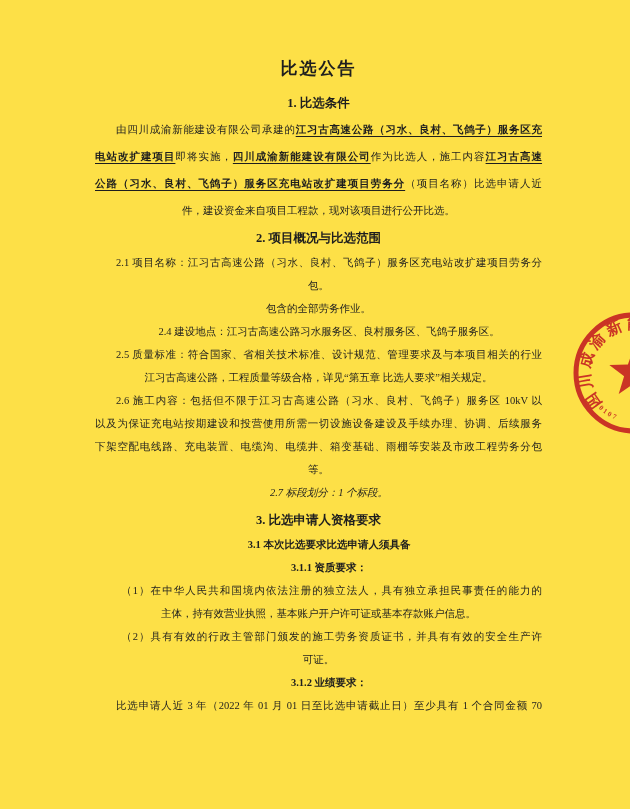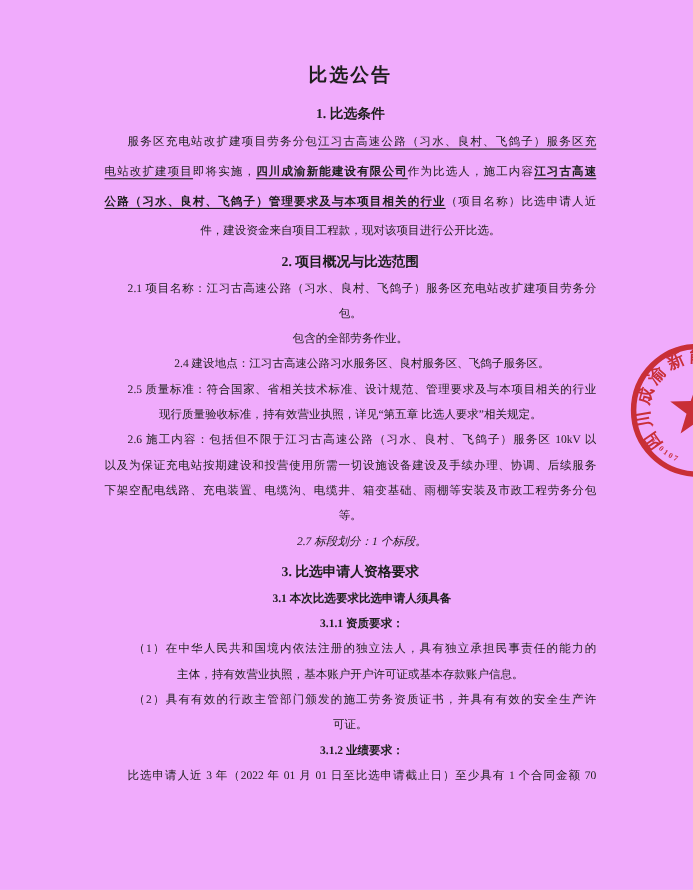--- a/index.html
+++ b/index.html
@@ -1,19 +1,19 @@
 <!DOCTYPE html>
 <html><head>
 <meta charset="utf-8">
 <style>
   html,body{margin:0;padding:0;background:#e8e8e8;}
   .page{
     position:relative;
     width:630px;height:809px;
-    background:#f0abfc;
+    background:#fde047;
     overflow:hidden;
     font-family:"Liberation Serif","DejaVu Serif",serif;
     color:#1e1e1e;
     margin:0 auto;
   }
   .content{
     position:absolute;
     left:95px;top:57px;
     width:447px;
   }
@@ -44,20 +44,21 @@
   .line.just{
     white-space:normal;
     text-align:justify;
     text-align-last:justify;
   }
   .line span.b{font-weight:bold;}
   .line span.u{
     text-decoration:underline;
     text-underline-offset:2.5px;
     text-decoration-thickness:1px;
+    font-weight:bold;
   }
   .seal{
     position:absolute;
     left:559px;top:298px;
     width:150px;height:150px;
     color:#c52222;
     opacity:0.9;
     pointer-events:none;
   }
   .seal svg{display:block;}
@@ -73,41 +74,41 @@
 <body>
 
 <div class="page">
   <div class="content">
     <div class="doc-title">比选公告</div>
     <div>
         <div class="block h">
           <div class="line"><span class="">1. 比选条件</span></div>
         </div>
         <div class="block p loose">
-          <div class="line just" style="text-indent: 21px;"><span class="">服务区充电站改扩建项目劳务分包</span><span class="u">江习古高速公路（习水、良村、飞鸽子）服务区充</span></div>
+          <div class="line just" style="text-indent: 21px;"><span class="">由四川成渝新能建设有限公司承建的</span><span class="u">江习古高速公路（习水、良村、飞鸽子）服务区充</span></div>
           <div class="line just"><span class="u">电站改扩建项目</span><span class="">即将实施，</span><span class="b u">四川成渝新能建设有限公司</span><span class="">作为比选人，施工内容</span><span class="b u">江习古高速</span></div>
-          <div class="line just"><span class="b u">公路（习水、良村、飞鸽子）管理要求及与本项目相关的行业</span><span class="">（项目名称）比选申请人近</span></div>
+          <div class="line just"><span class="b u">公路（习水、良村、飞鸽子）服务区充电站改扩建项目劳务分</span><span class="">（项目名称）比选申请人近</span></div>
           <div class="line"><span class="">件，建设资金来自项目工程款，现对该项目进行公开比选。</span></div>
         </div>
         <div class="block h">
           <div class="line"><span class="">2. 项目概况与比选范围</span></div>
         </div>
         <div class="block p">
           <div class="line just" style="text-indent: 21px;"><span class="">2.1 项目名称：江习古高速公路（习水、良村、飞鸽子）服务区充电站改扩建项目劳务分</span></div>
           <div class="line"><span class="">包。</span></div>
         </div>
         <div class="block p">
           <div class="line"><span class="">包含的全部劳务作业。</span></div>
         </div>
         <div class="block p">
           <div class="line" style="text-indent: 21px;"><span class="">2.4 建设地点：江习古高速公路习水服务区、良村服务区、飞鸽子服务区。</span></div>
         </div>
         <div class="block p">
           <div class="line just" style="text-indent: 21px;"><span class="">2.5 质量标准：符合国家、省相关技术标准、设计规范、管理要求及与本项目相关的行业</span></div>
-          <div class="line"><span class="">现行质量验收标准，持有效营业执照，详见“第五章 比选人要求”相关规定。</span></div>
+          <div class="line"><span class="">江习古高速公路，工程质量等级合格，详见“第五章 比选人要求”相关规定。</span></div>
         </div>
         <div class="block p">
           <div class="line just" style="text-indent: 21px;"><span class="">2.6 施工内容：包括但不限于江习古高速公路（习水、良村、飞鸽子）服务区 10kV 以</span></div>
           <div class="line just"><span class="">以及为保证充电站按期建设和投营使用所需一切设施设备建设及手续办理、协调、后续服务</span></div>
           <div class="line just"><span class="">下架空配电线路、充电装置、电缆沟、电缆井、箱变基础、雨棚等安装及市政工程劳务分包</span></div>
           <div class="line"><span class="">等。</span></div>
         </div>
         <div class="block p">
           <div class="line" style="text-indent: 21px; font-style: italic;"><span class="">2.7 标段划分：1 个标段。</span></div>
         </div>

